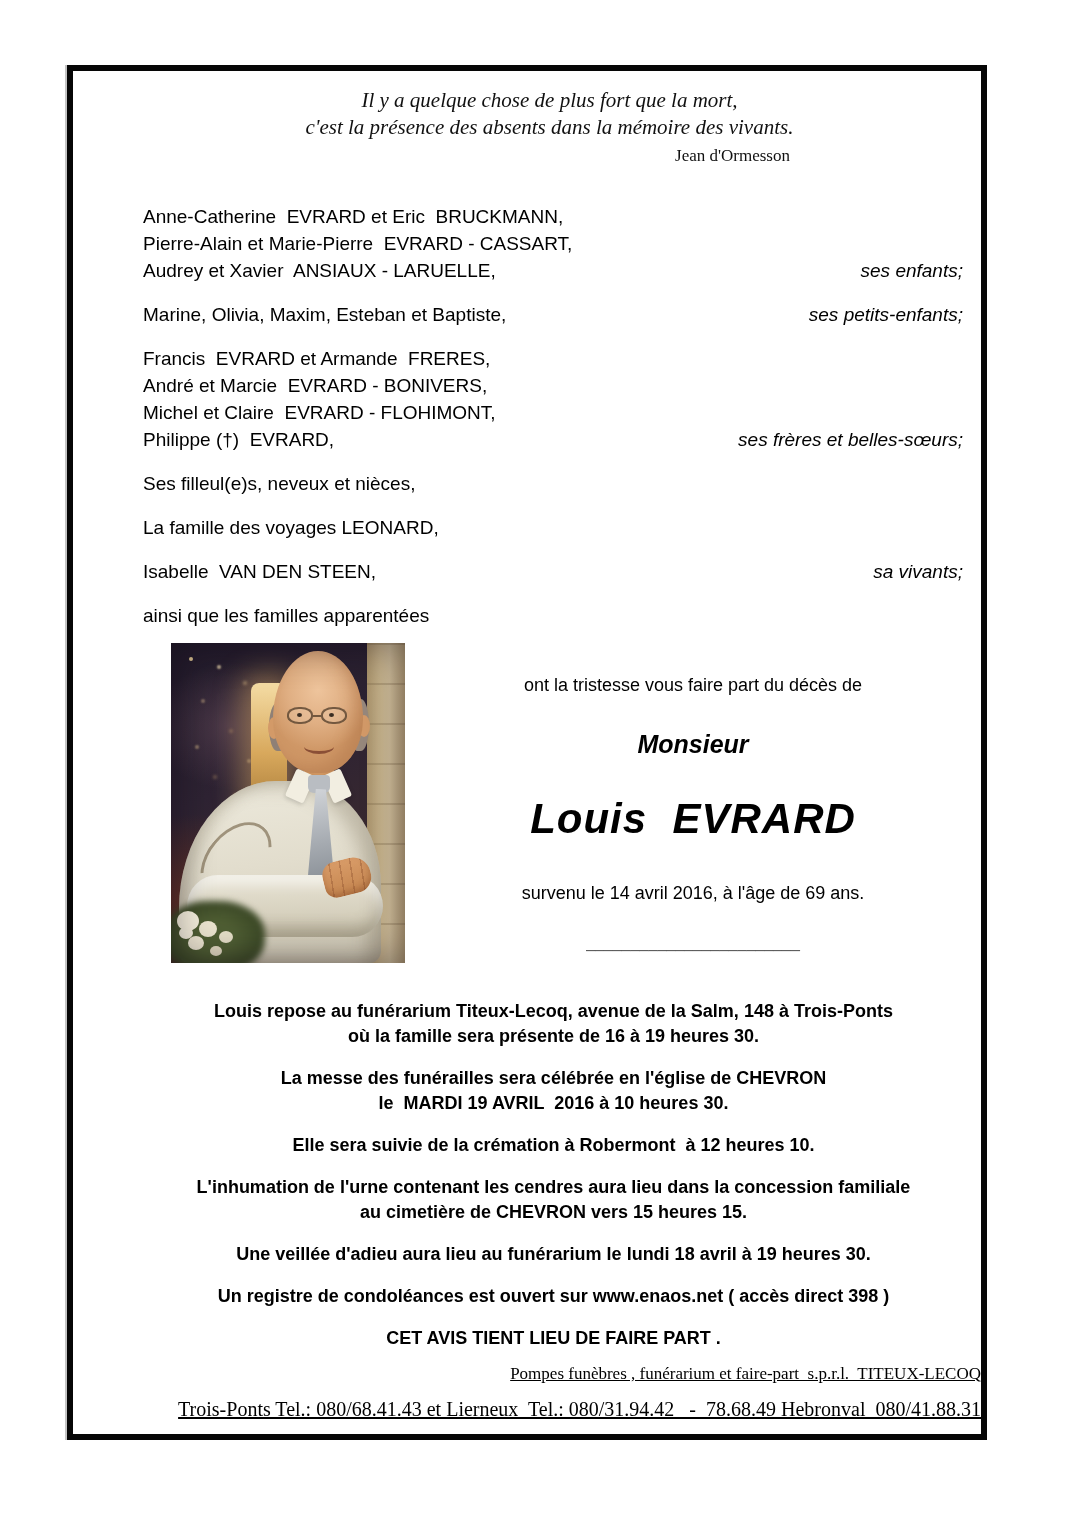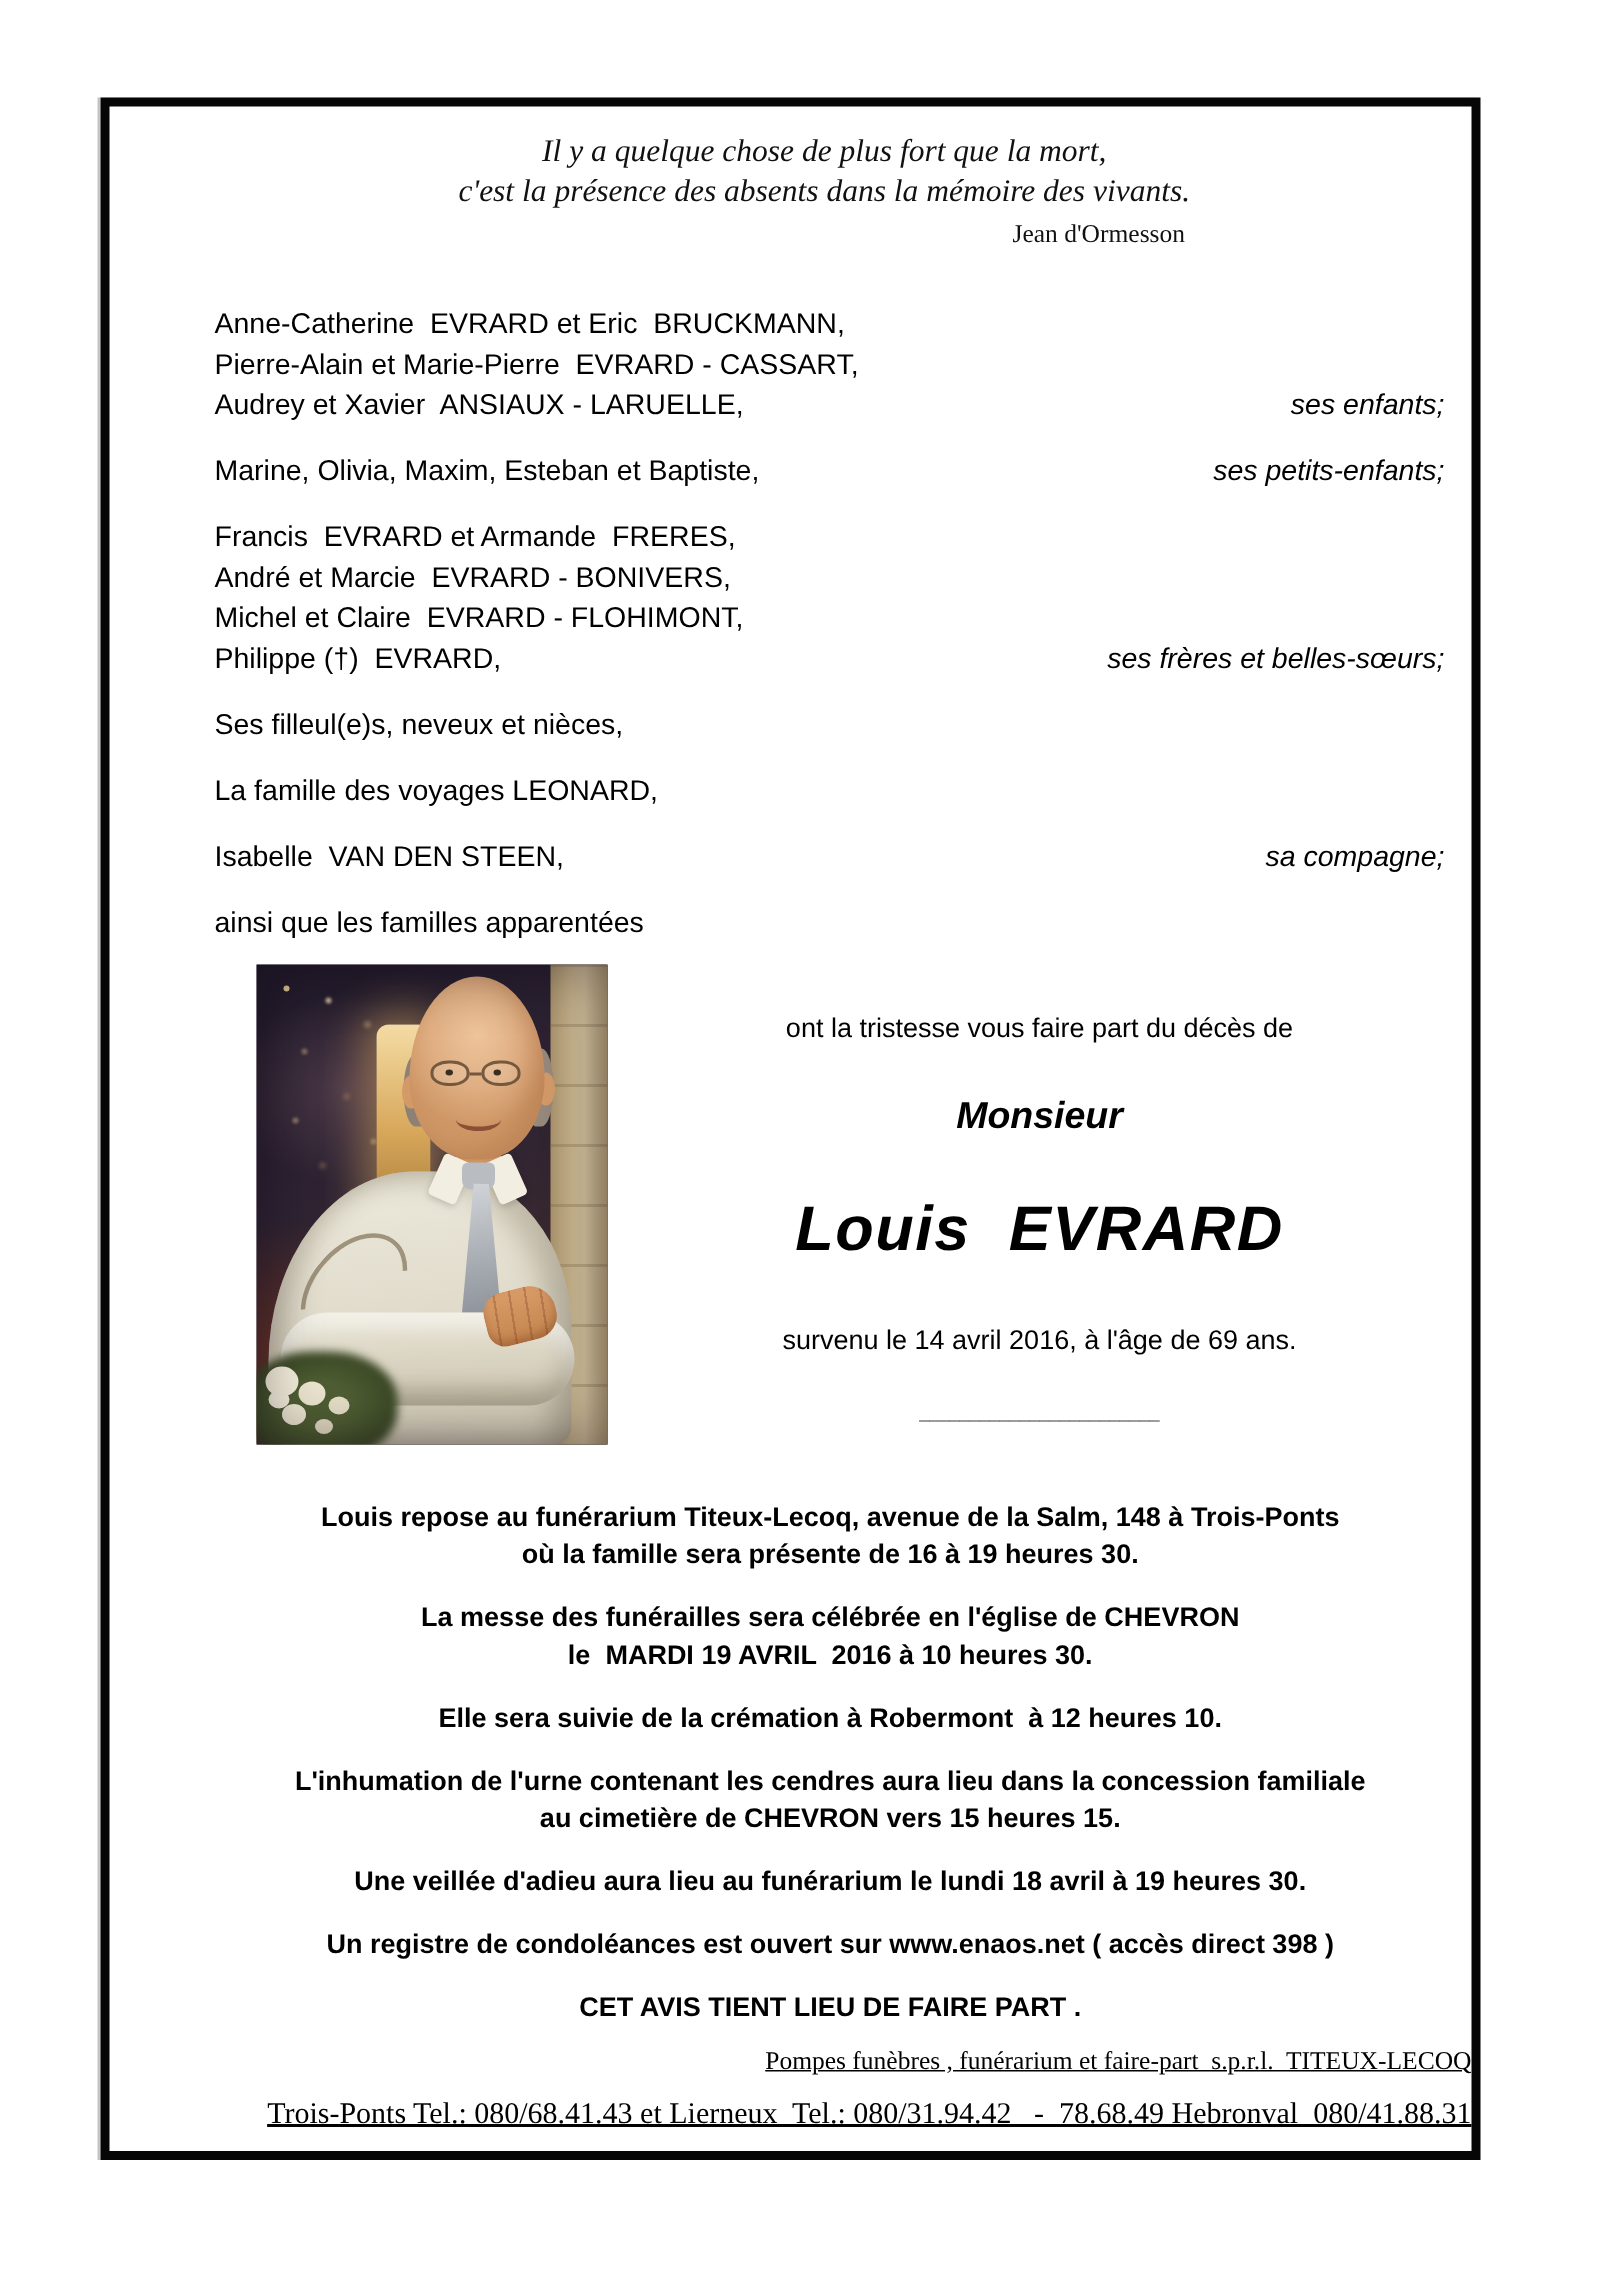--- a/index.html
+++ b/index.html
@@ -145,21 +145,21 @@
       28px 30px 0 -5px #e2dac2, -2px 12px 0 -4px #f4eedd;
   }
   .ph-vignette { position: absolute; inset: 0;
     box-shadow: inset 0 0 42px rgba(10,5,15,.45); }
 
   .announce { flex: 1; text-align: center; font-size: 18px; padding-top: 20px; }
   .announce .intro { margin-top: 12px; }
   .announce .civ { margin-top: 34px; font-weight: bold; font-style: italic; font-size: 25px; }
   .announce .dname { margin-top: 36px; font-weight: bold; font-style: italic; font-size: 42px; letter-spacing: 1px; }
   .announce .ddate { margin-top: 40px; }
-  .announce .sep { margin-top: 30px; color: #555; font-size: 12px; letter-spacing: 0; }
+  .announce .sep { margin-top: 30px; color: #555; font-size: 16px; letter-spacing: 0; }
 
   
   .ceremony { margin: 36px 0 0 30px; text-align: center;
     font-weight: bold; font-size: 18px; line-height: 25px; }
   .ceremony p { margin-top: 17px; }
   .ceremony p:first-child { margin-top: 0; }
 
   
   .cfooter { margin: 13px 0 0 30px; text-align: right;
     font-family: "Liberation Serif", serif; text-decoration: underline; }
@@ -214,21 +214,21 @@
       <div class="frow gap">
         <span class="fname" data-bind="family.rows.8.name">Ses filleul(e)s, neveux et nièces,</span>
         <span class="frole" data-bind="family.rows.8.role"></span>
       </div>
       <div class="frow gap">
         <span class="fname" data-bind="family.rows.9.name">La famille des voyages LEONARD,</span>
         <span class="frole" data-bind="family.rows.9.role"></span>
       </div>
       <div class="frow gap">
         <span class="fname" data-bind="family.rows.10.name">Isabelle  VAN DEN STEEN,</span>
-        <span class="frole" data-bind="family.rows.10.role">sa compagne;</span>
+        <span class="frole" data-bind="family.rows.10.role">sa vivants;</span>
       </div>
       <div class="frow gap">
         <span class="fname" data-bind="family.rows.11.name">ainsi que les familles apparentées</span>
         <span class="frole" data-bind="family.rows.11.role"></span>
       </div>
     </div>
 
     <div class="middle">
 
       <div class="photo">

